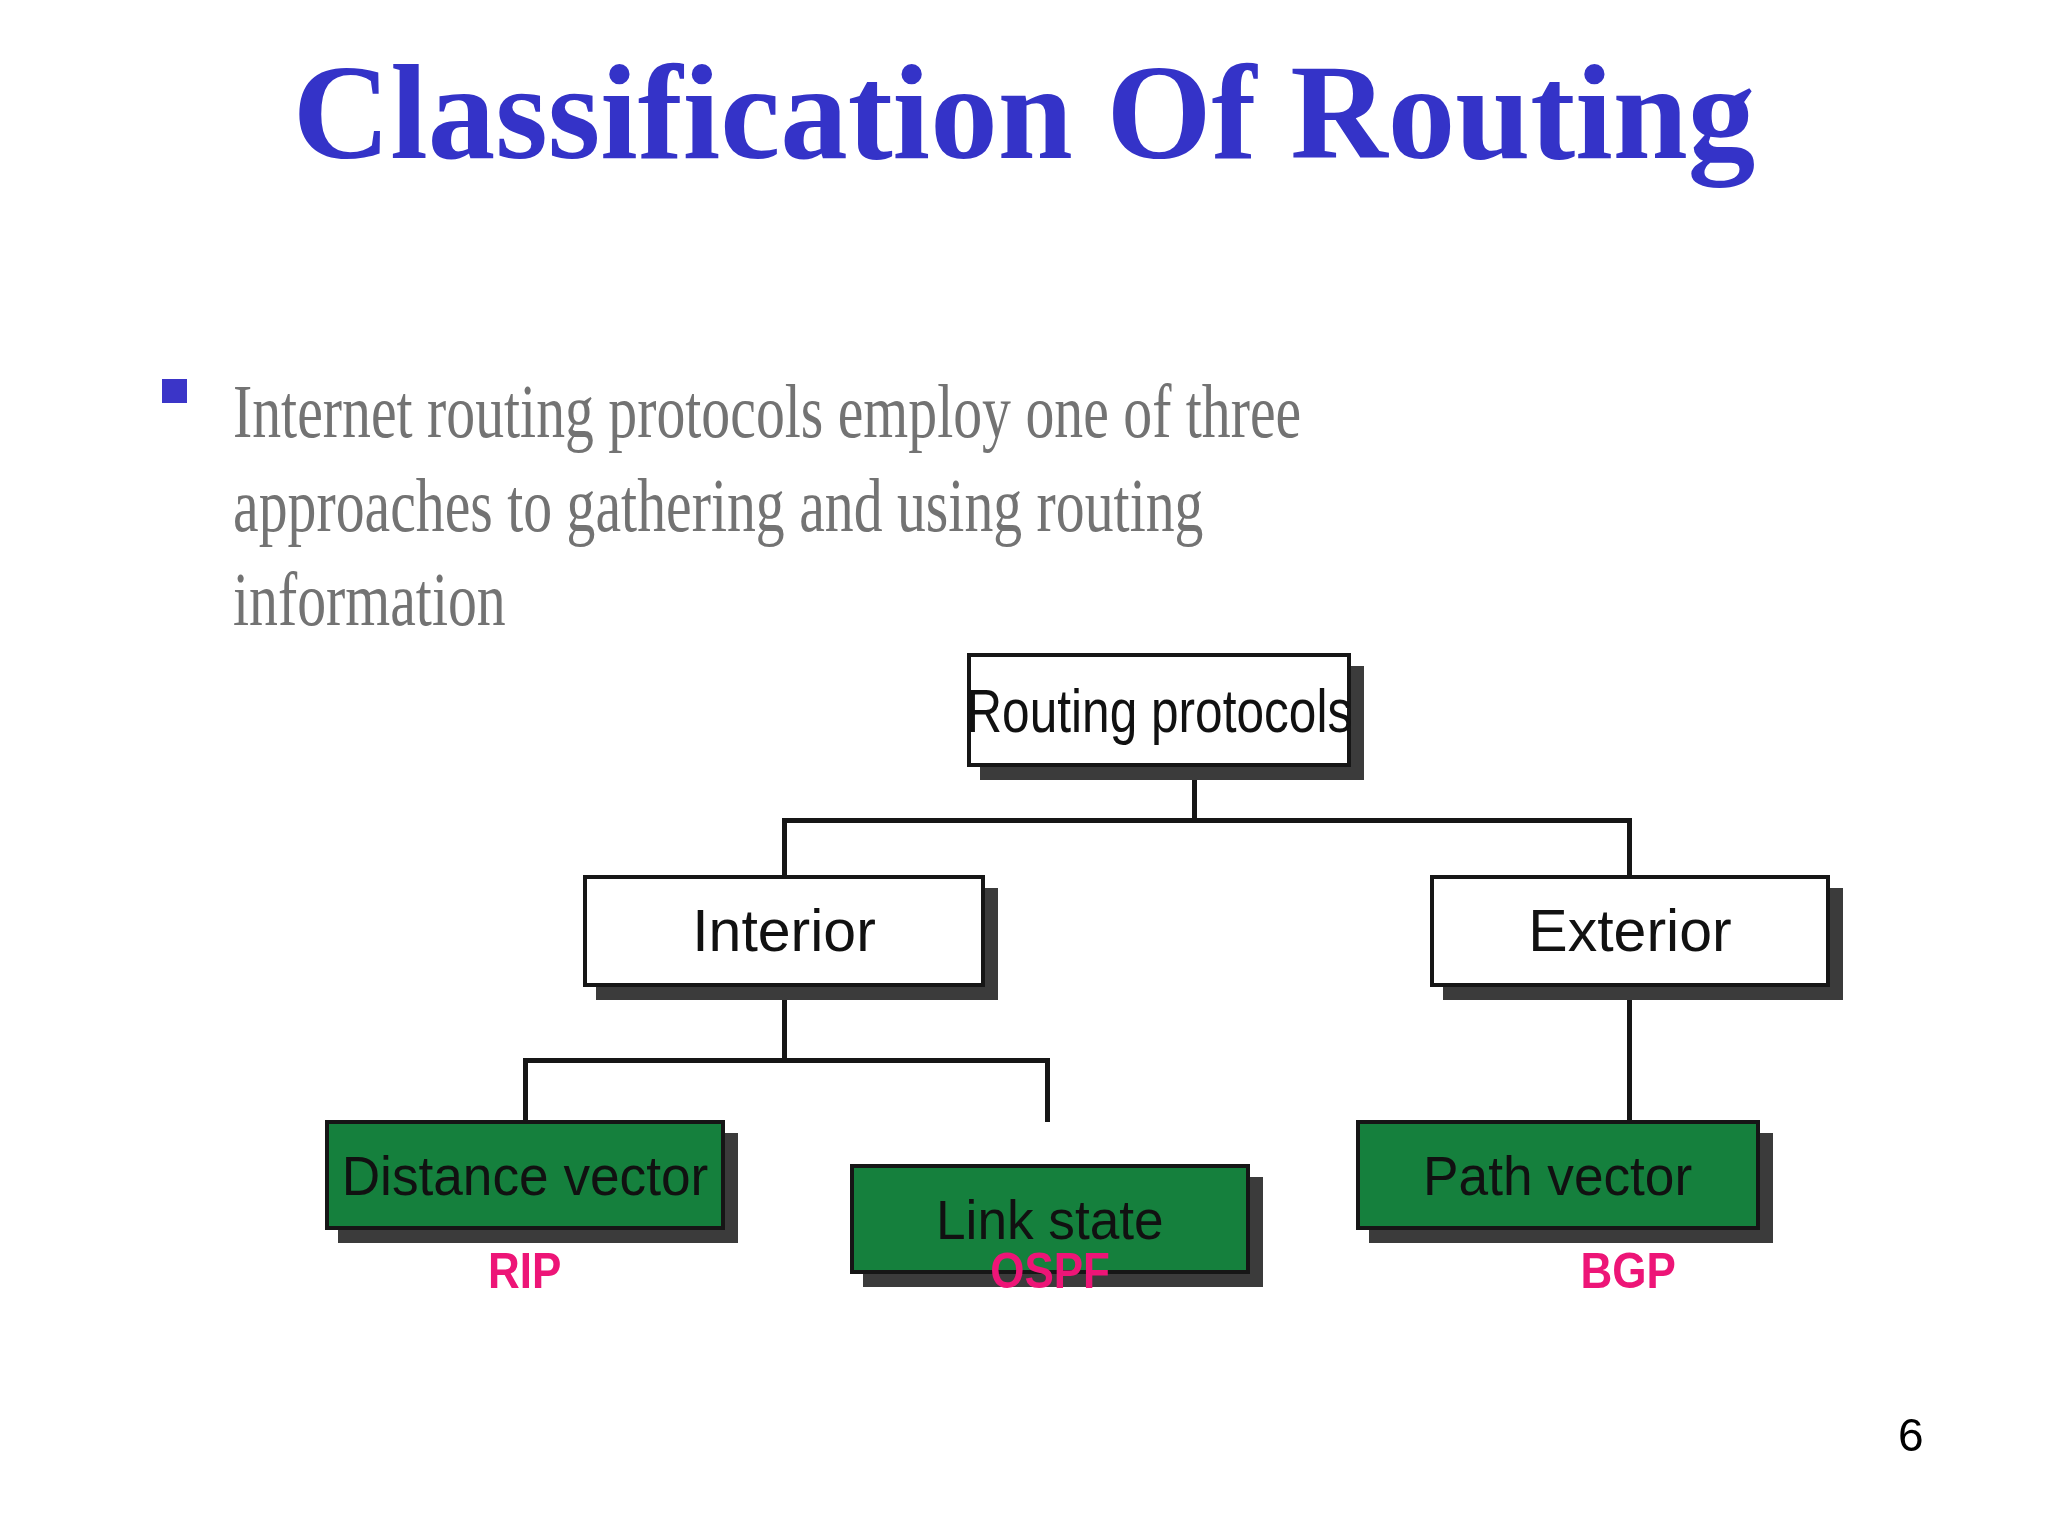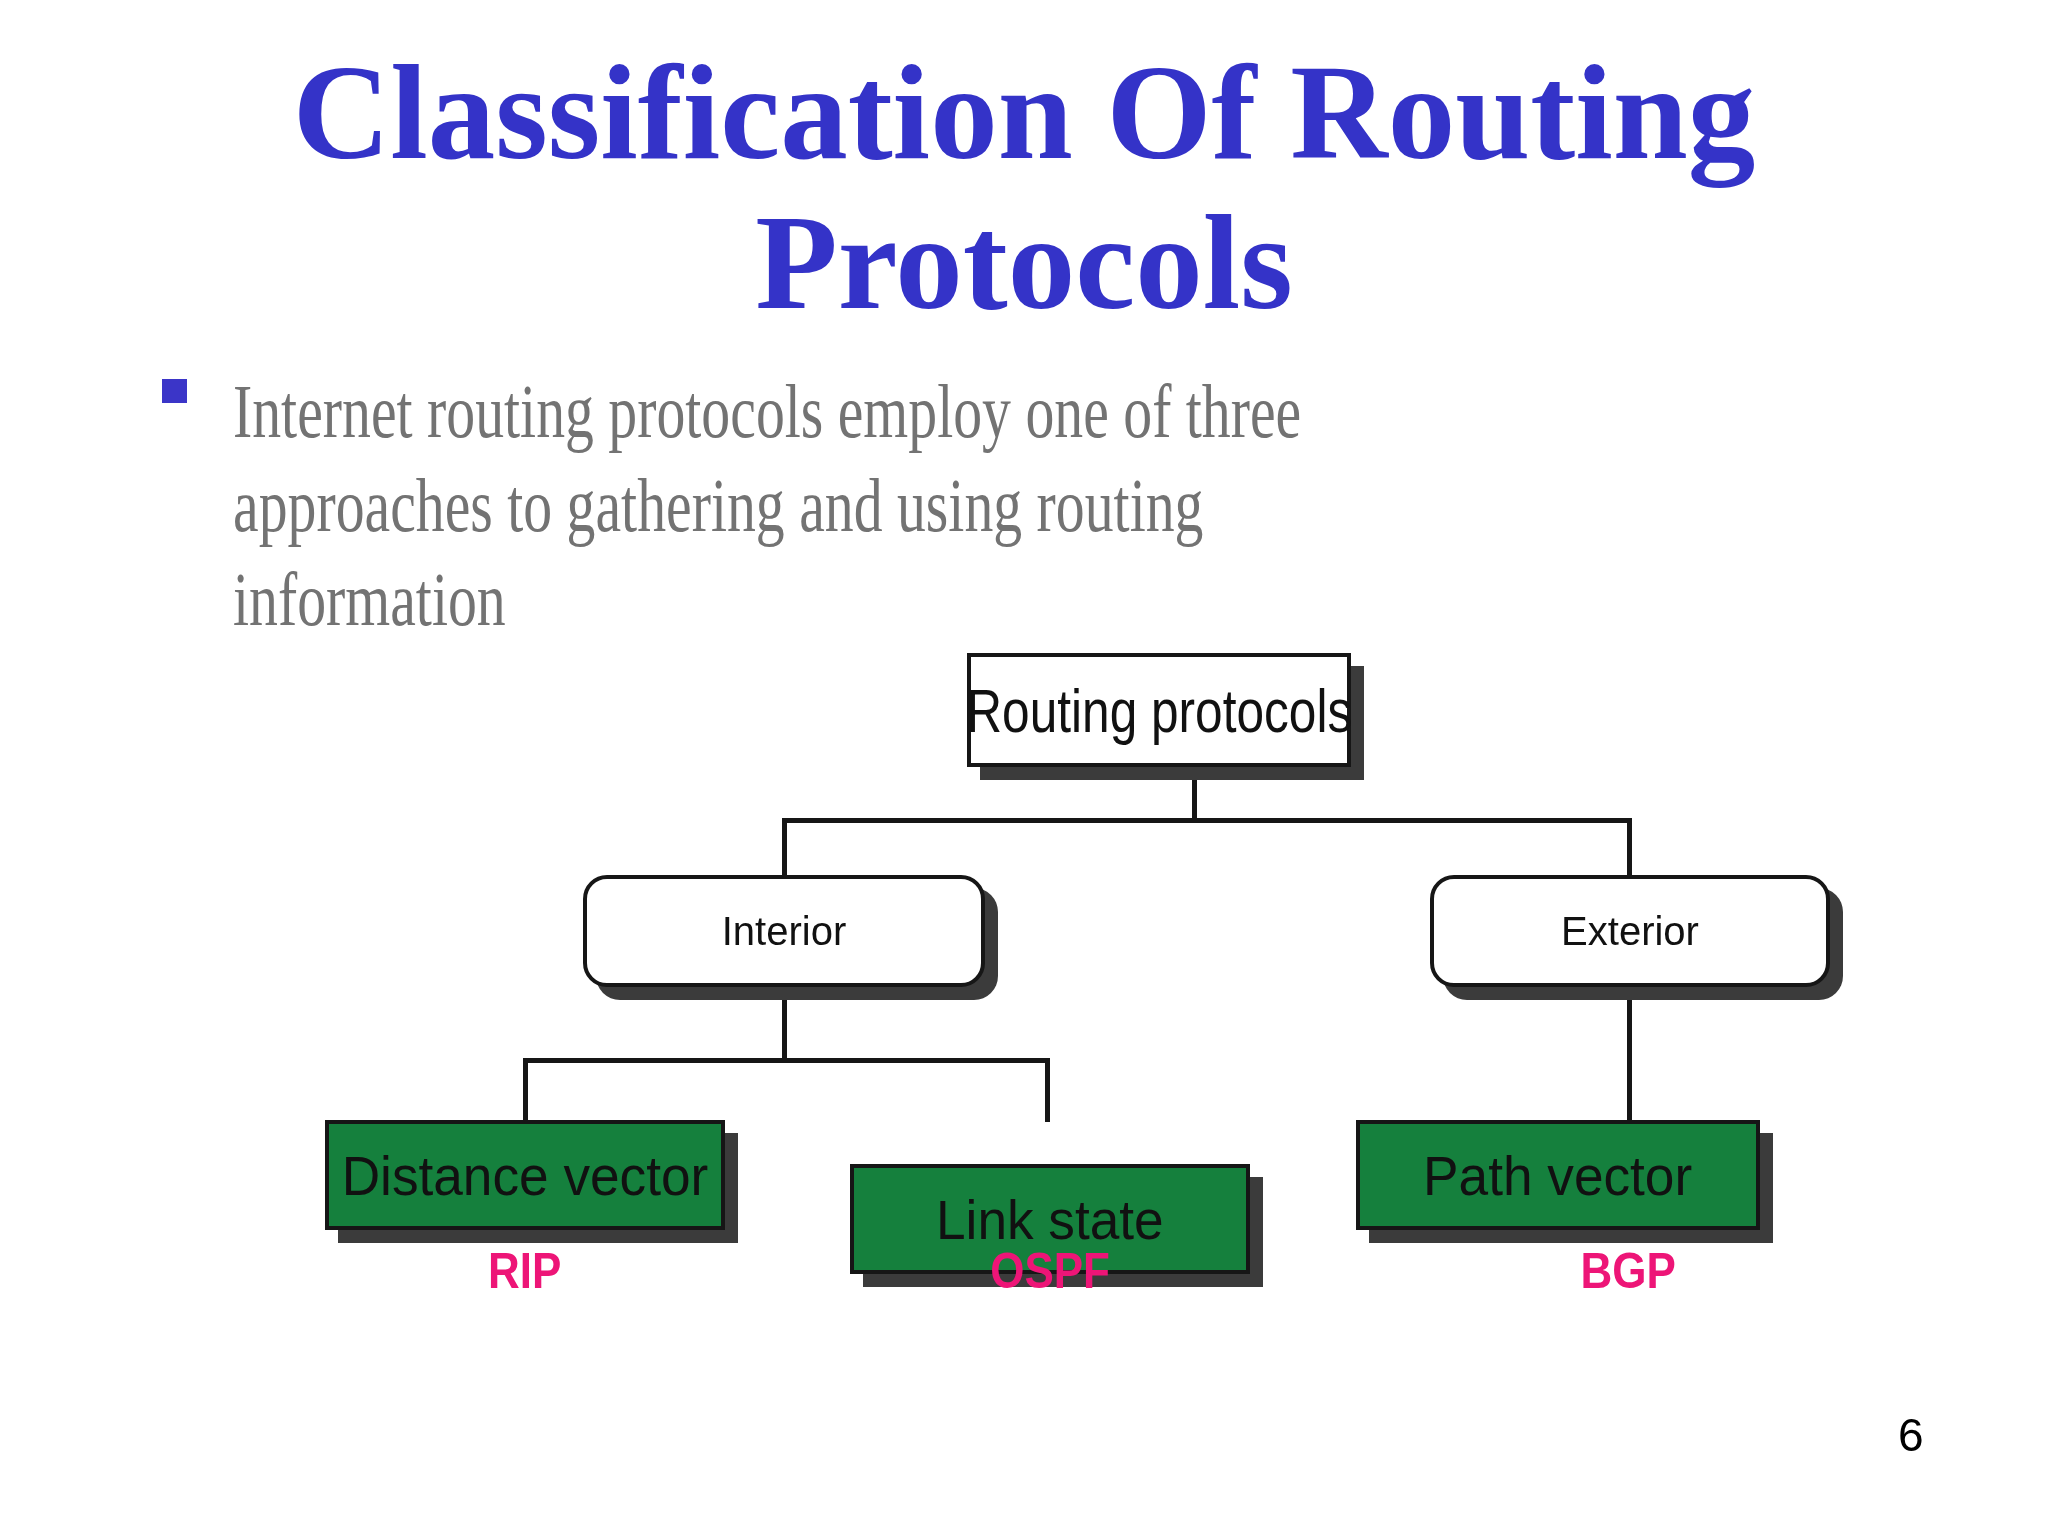--- a/index.html
+++ b/index.html
@@ -78,21 +78,21 @@
     color: #111111;
     font-family: "Liberation Sans", sans-serif;
   }
   .node .node-label {
     display: inline-block;
     white-space: nowrap;
   }
   .node-root { left: 967px; top: 653px; width: 384px; height: 114px; font-size: 62px; }
   .node-root .node-label { transform: scaleX(0.80); }
 
-  .node-branch { font-size: 40px; border-radius: 24px; }
+  .node-branch { font-size: 59px; }
   .node-interior { left: 583px; top: 875px; width: 402px; height: 112px; }
   .node-exterior { left: 1430px; top: 875px; width: 400px; height: 112px; }
 
   .node-leaf { background: #15803d; font-size: 56px; }
   .node-leaf .node-label { transform: scaleX(0.95); }
   .node-distance-vector { left: 325px;  top: 1120px; width: 400px; height: 110px; }
   .node-link-state      { left: 850px;  top: 1120px; width: 400px; height: 110px; margin-top: 44px; }
   .node-path-vector     { left: 1356px; top: 1120px; width: 404px; height: 110px; }
 
   .protocol-label {
@@ -121,21 +121,20 @@
     font-size: 46px;
   }
 </style>
 </head>
 <body>
 
 <div class="slide">
 
   <h1 class="title">
     <span class="title-line">Classification Of Routing</span>
-    <span class="title-line">Protocols</span>
   </h1>
 
   <div class="bullet-marker"></div>
 
   <div class="bullet-text">
     <span class="bullet-line">Internet routing protocols employ one of three</span>
     <span class="bullet-line">approaches to gathering and using routing</span>
     <span class="bullet-line">information</span>
   </div>
 

